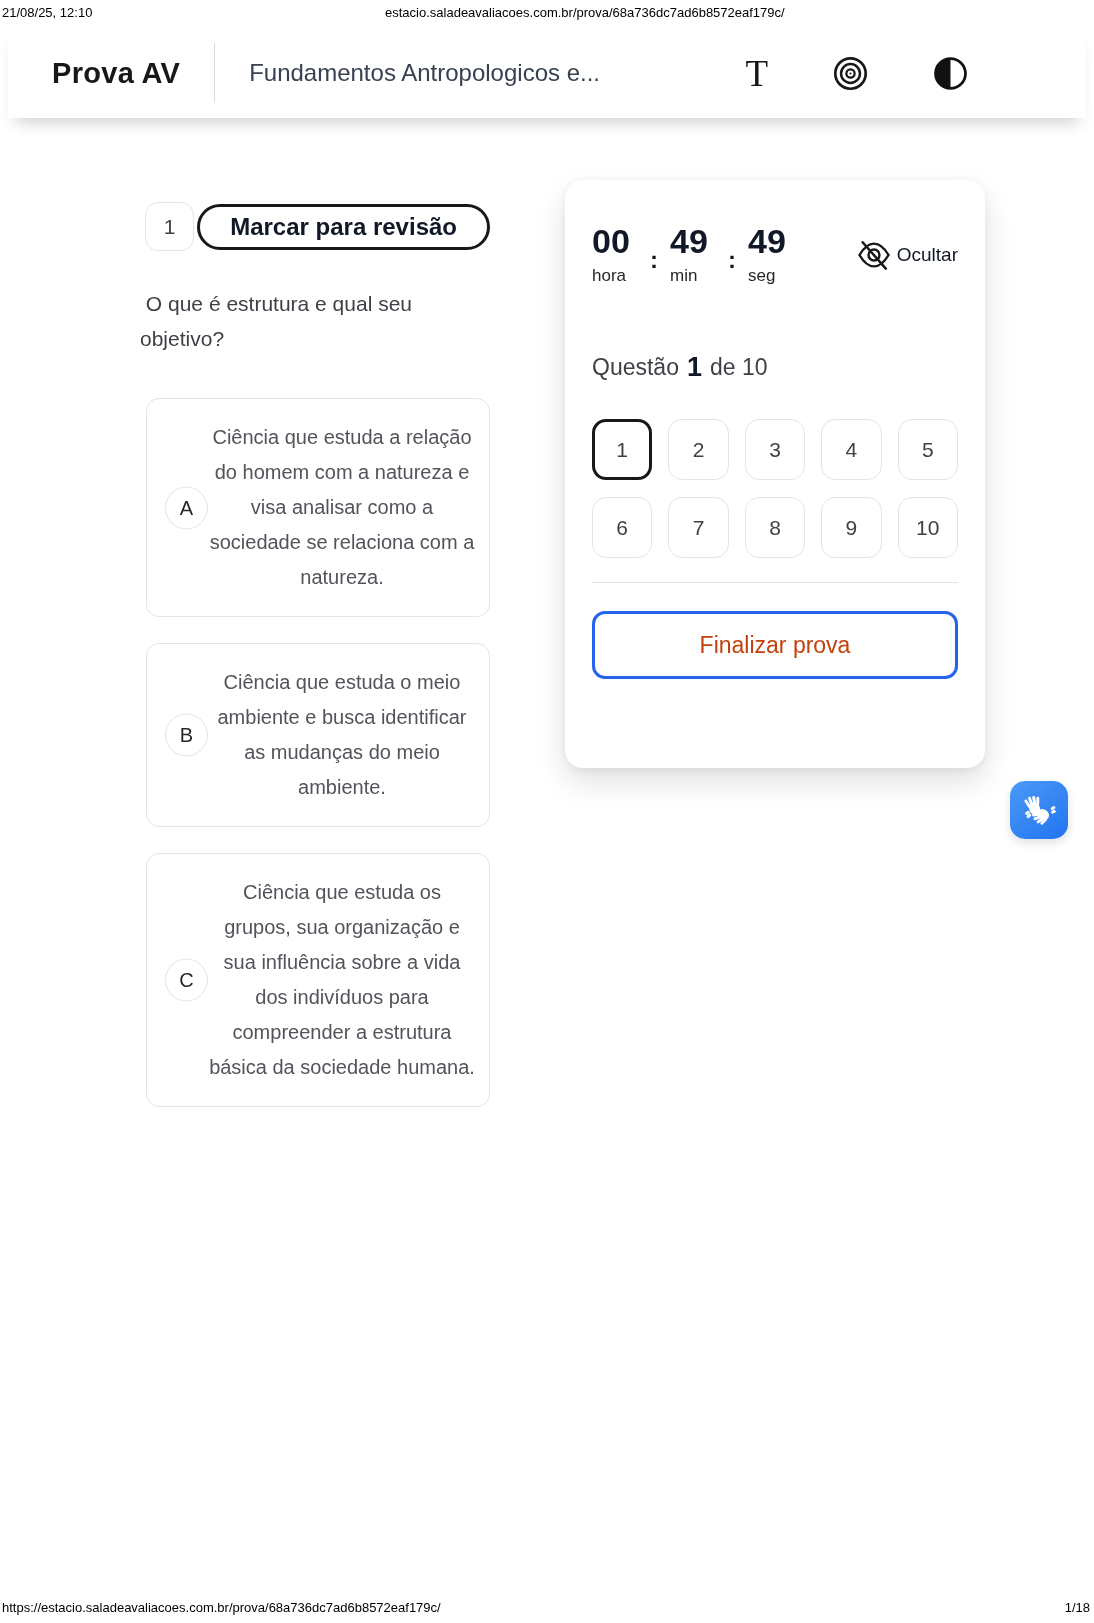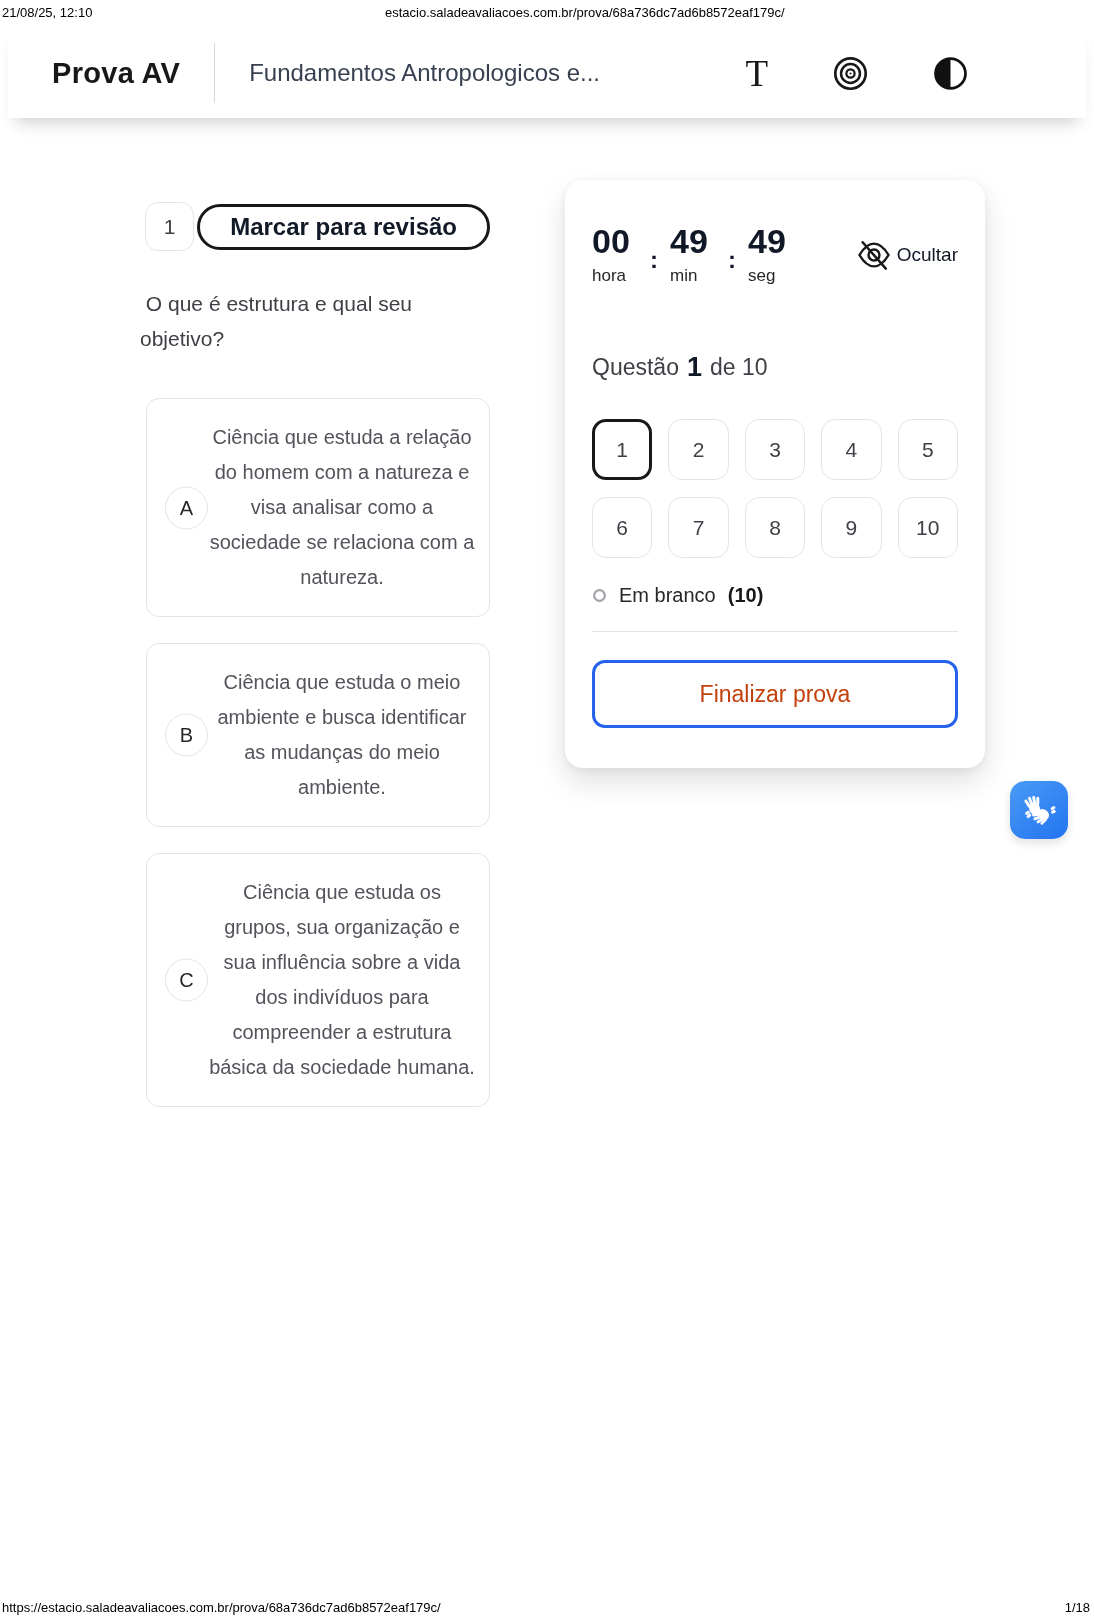--- a/index.html
+++ b/index.html
@@ -177,27 +177,20 @@
     <button class="qgrid-btn">3</button>
     <button class="qgrid-btn">4</button>
     <button class="qgrid-btn">5</button>
     <button class="qgrid-btn">6</button>
     <button class="qgrid-btn">7</button>
     <button class="qgrid-btn">8</button>
     <button class="qgrid-btn">9</button>
     <button class="qgrid-btn">10</button>
   </div>
 
-  <div class="blank-row">
-    <svg width="15" height="15" viewBox="0 0 14 14">
-      <circle cx="7" cy="7" r="5" fill="none" stroke="#a1a1aa" stroke-width="2"></circle>
-    </svg>
-    <span class="blank-text">Em branco</span>
-    <span class="blank-count">(10)</span>
-  </div>
 
   <div class="card-divider"></div>
 
   <button class="finish-btn">Finalizar prova</button>
 </aside>
 
 <button class="libras-btn">
   <svg viewBox="0 0 48 48" width="42" height="42">
     <g fill="none" stroke="#ffffff" stroke-width="3.4" stroke-linecap="round">
       <g transform="rotate(-14 19 21)">

